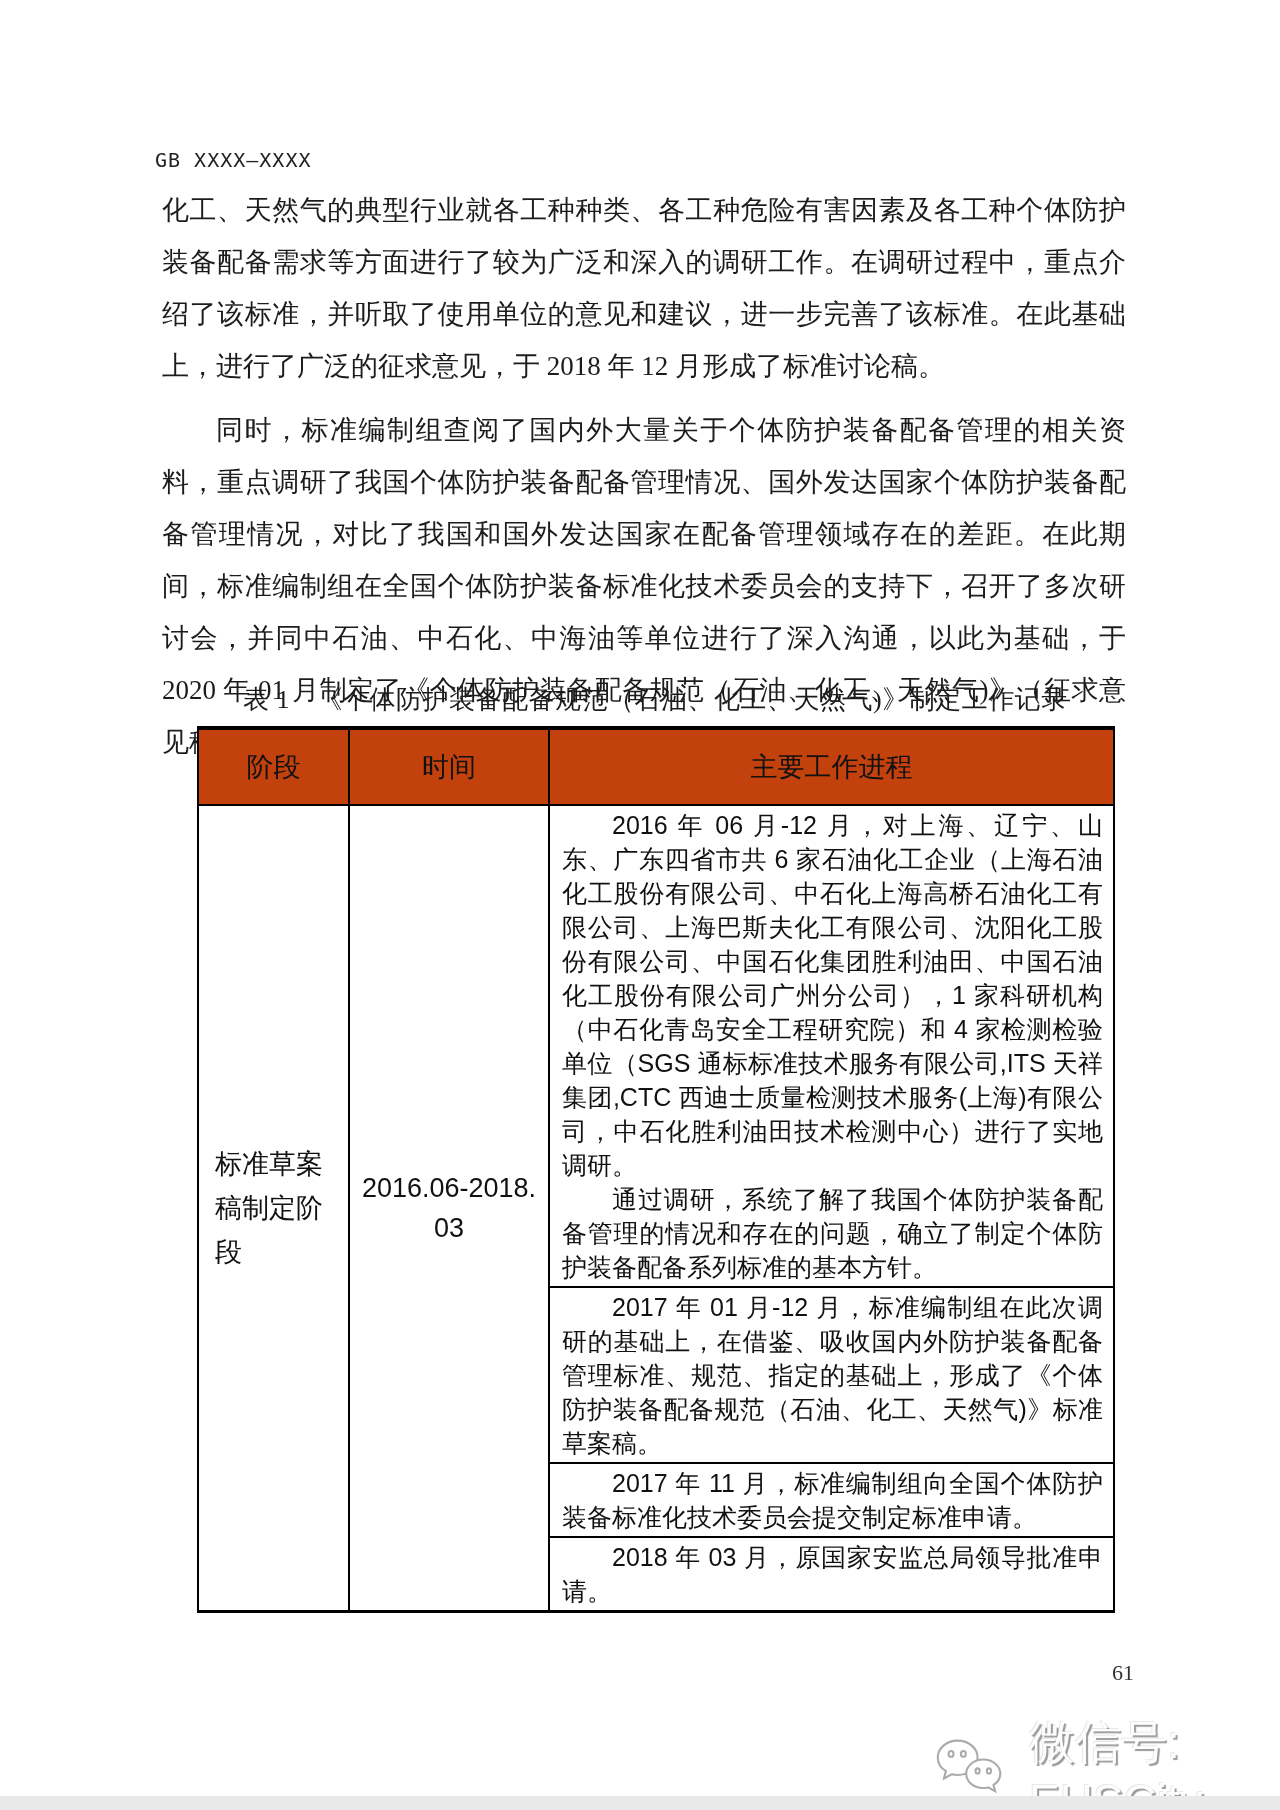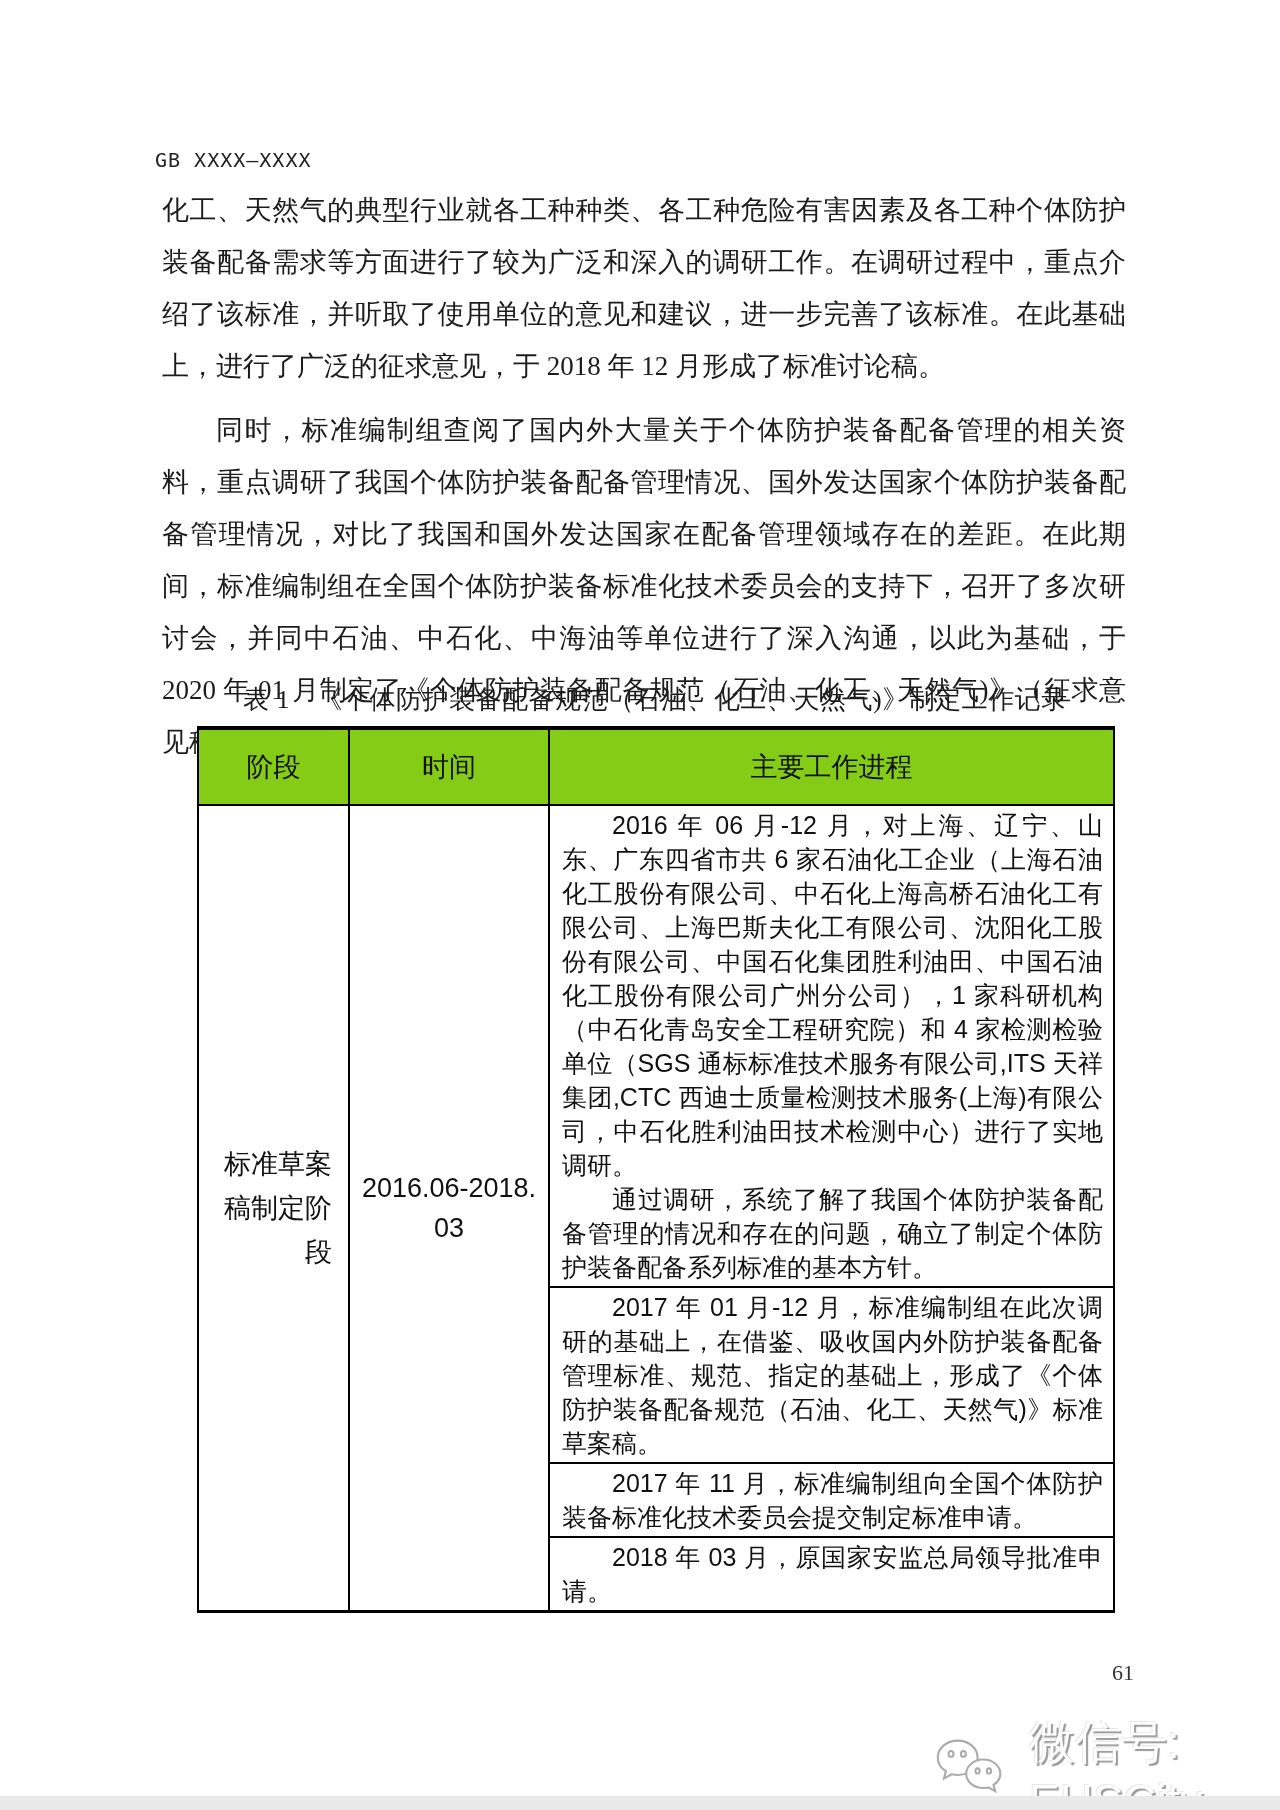--- a/index.html
+++ b/index.html
@@ -35,24 +35,24 @@
   }
   table.work-table { border:2px solid #000; border-top:4px solid #000; border-bottom:3px solid #000; }
   table.work-table td, table.work-table th { border:2px solid #000; }
   tr.hdr-row { height:77px; }
   tr.r1 { height:438px; }
   tr.r2 { height:166px; }
   tr.r3 { height:69px; }
   tr.r4 { height:69px;padding-left:40px; }
   th.col-h {
     font-weight:normal; font-size:27px; text-align:center; vertical-align:middle;
-    background:#84cc16;
+    background:#c2410c;
   }
   td.stage-cell {
-    text-align:right; vertical-align:middle;
+    text-align:left; vertical-align:middle;
     font-size:27px; line-height:44px; word-break:break-all;
     padding:16px 16px;
   }
   td.period-cell {
     text-align:center; vertical-align:middle;
     font-size:27px; line-height:40px; word-break:break-all;
     padding:8px 6px;
   }
   td.progress-cell {
     vertical-align:top; text-align:justify;

